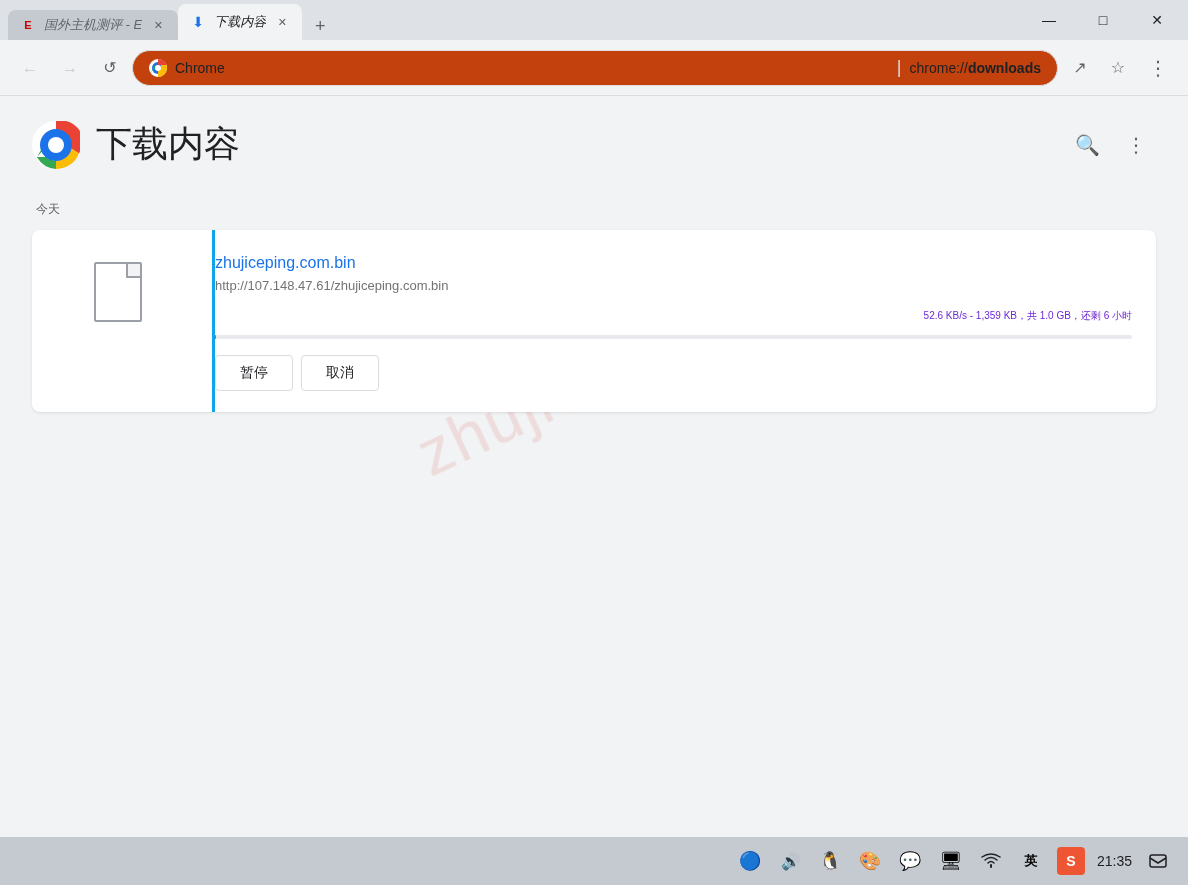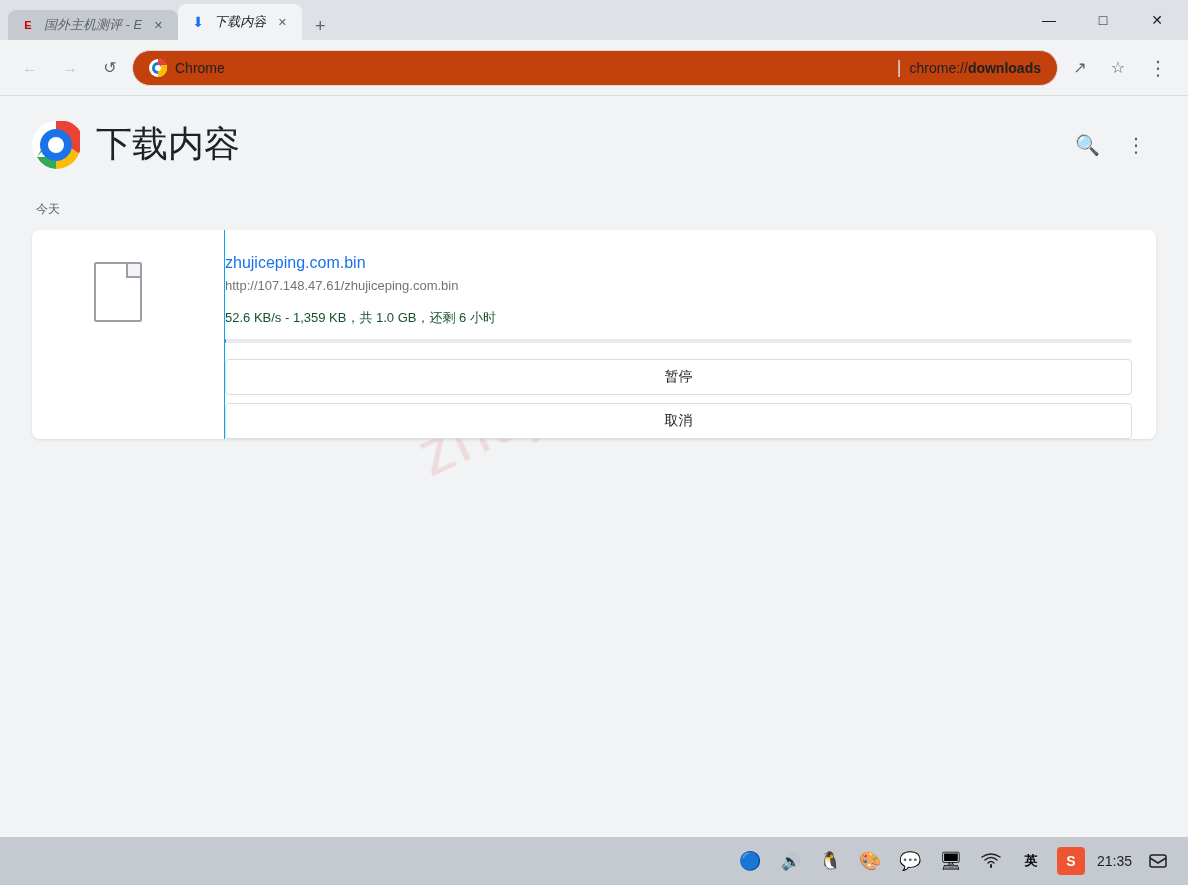--- a/index.html
+++ b/index.html
@@ -269,57 +269,56 @@
       top: 0;
       right: 0;
       width: 14px;
       height: 14px;
       background: #f1f3f4;
       border-bottom: 2px solid #9aa0a6;
       border-left: 2px solid #9aa0a6;
     }
     .download-info {
       flex: 1;
-      padding: 24px 24px 0 0;
-      border-left: 1px solid #0ea5e9;
-      margin-left: 12px;
+      padding: 24px 24px 21px 0;
+      border-left: 3px solid #0ea5e9;
     }
     .download-filename {
       font-size: 16px;
       color: #1a73e8;
       cursor: pointer;
       margin-bottom: 6px;
     }
     .download-url {
       font-size: 13px;
       color: #737373;
       margin-bottom: 16px;
     }
     .download-progress-text {
-      font-size: 13px;
-      color: #14532d;
+      font-size: 10px;
+      color: #6d28d9;
       margin-bottom: 12px;
+      text-align: right;
     }
     .progress-bar-container {
       height: 4px;
       background: #e8eaed;
       border-radius: 2px;
       margin-bottom: 16px;
       margin-right: 0;
     }
     .progress-bar-fill {
       height: 100%;
       background: #4285f4;
       border-radius: 2px;
       width: 0.13%;
     }
     .download-actions {
       display: flex;
       gap: 8px;
-      flex-direction: column;
     }
     .action-btn {
       height: 36px;
       padding: 0 24px;
       border: 1px solid #dadce0;
       border-radius: 4px;
       background: white;
       font-size: 14px;
       color: #202124;
       cursor: pointer;

